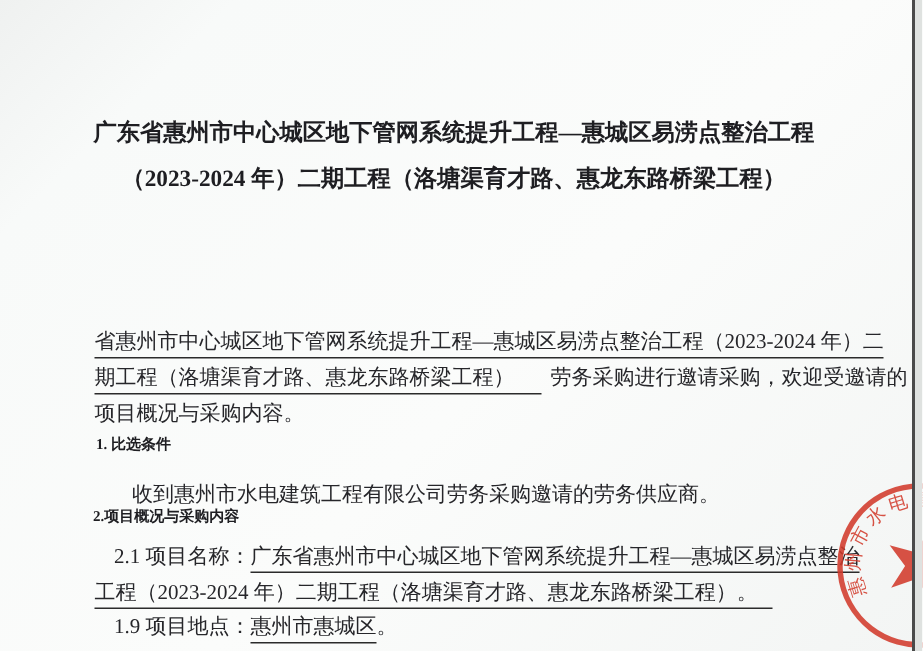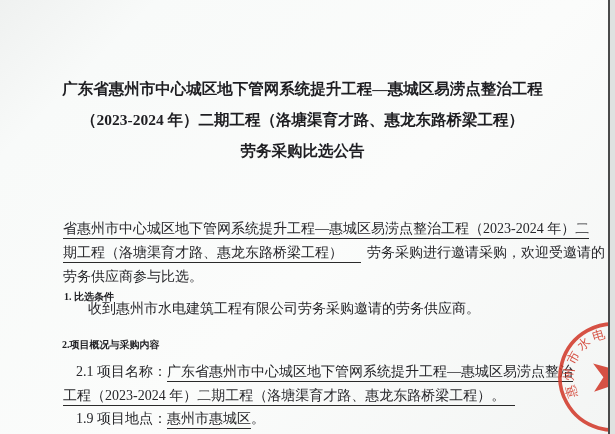--- a/index.html
+++ b/index.html
@@ -22,33 +22,32 @@
   .scan-edge{position:absolute;right:0;top:0;bottom:0;width:5px;background:#dfe2e0;}
   .scan-line{position:absolute;right:5px;top:0;bottom:0;width:2.5px;background:#4a4a4a;}
 </style>
 </head>
 <body>
 
 <div class="page">
 
   <div class="line title" style="top:80px">广东省惠州市中心城区地下管网系统提升工程—惠城区易涝点整治工程</div>
   <div class="line title" style="top:111px">（2023-2024 年）二期工程（洛塘渠育才路、惠龙东路桥梁工程）</div>
-  <div class="line title" style="top:142px">劳务采购比选公告</div>
 
 
   <div class="line" style="top:221px;left:63px">
     <span class="u">省惠州市中心城区地下管网系统提升工程—惠城区易涝点整治工程（2023-2024 年）二</span>
   </div>
   <div class="line" style="top:245px;left:63px">
     <span class="u"><span>期工程（洛塘渠育才路、惠龙东路桥梁工程）</span><span class="g18"></span></span><span class="g6"></span><span>劳务采购进行邀请采购，欢迎受邀请的</span>
   </div>
-  <div class="line" style="top:269px;left:63px">劳务供应商参与比选。</div>
+  <div class="line" style="top:269px;left:63px">项目概况与采购内容。</div>
 
   <div class="line bold h" style="top:291px;left:64px">1. 比选条件</div>
-  <div class="line" style="top:301px;left:88px">收到惠州市水电建筑工程有限公司劳务采购邀请的劳务供应商。</div>
+  <div class="line" style="top:323px;left:88px">收到惠州市水电建筑工程有限公司劳务采购邀请的劳务供应商。</div>
 
   <div class="line bold h" style="top:339px;left:62px">2.项目概况与采购内容</div>
 
   <div class="line" style="top:364px;left:76px">
     <span>2.1 项目名称：</span><span class="u">广东省惠州市中心城区地下管网系统提升工程—惠城区易涝点整治</span>
   </div>
   <div class="line" style="top:388px;left:63px">
     <span class="u"><span>工程（2023-2024 年）二期工程（洛塘渠育才路、惠龙东路桥梁工程）。</span><span class="g10"></span></span>
   </div>
   <div class="line" style="top:411px;left:76px">

